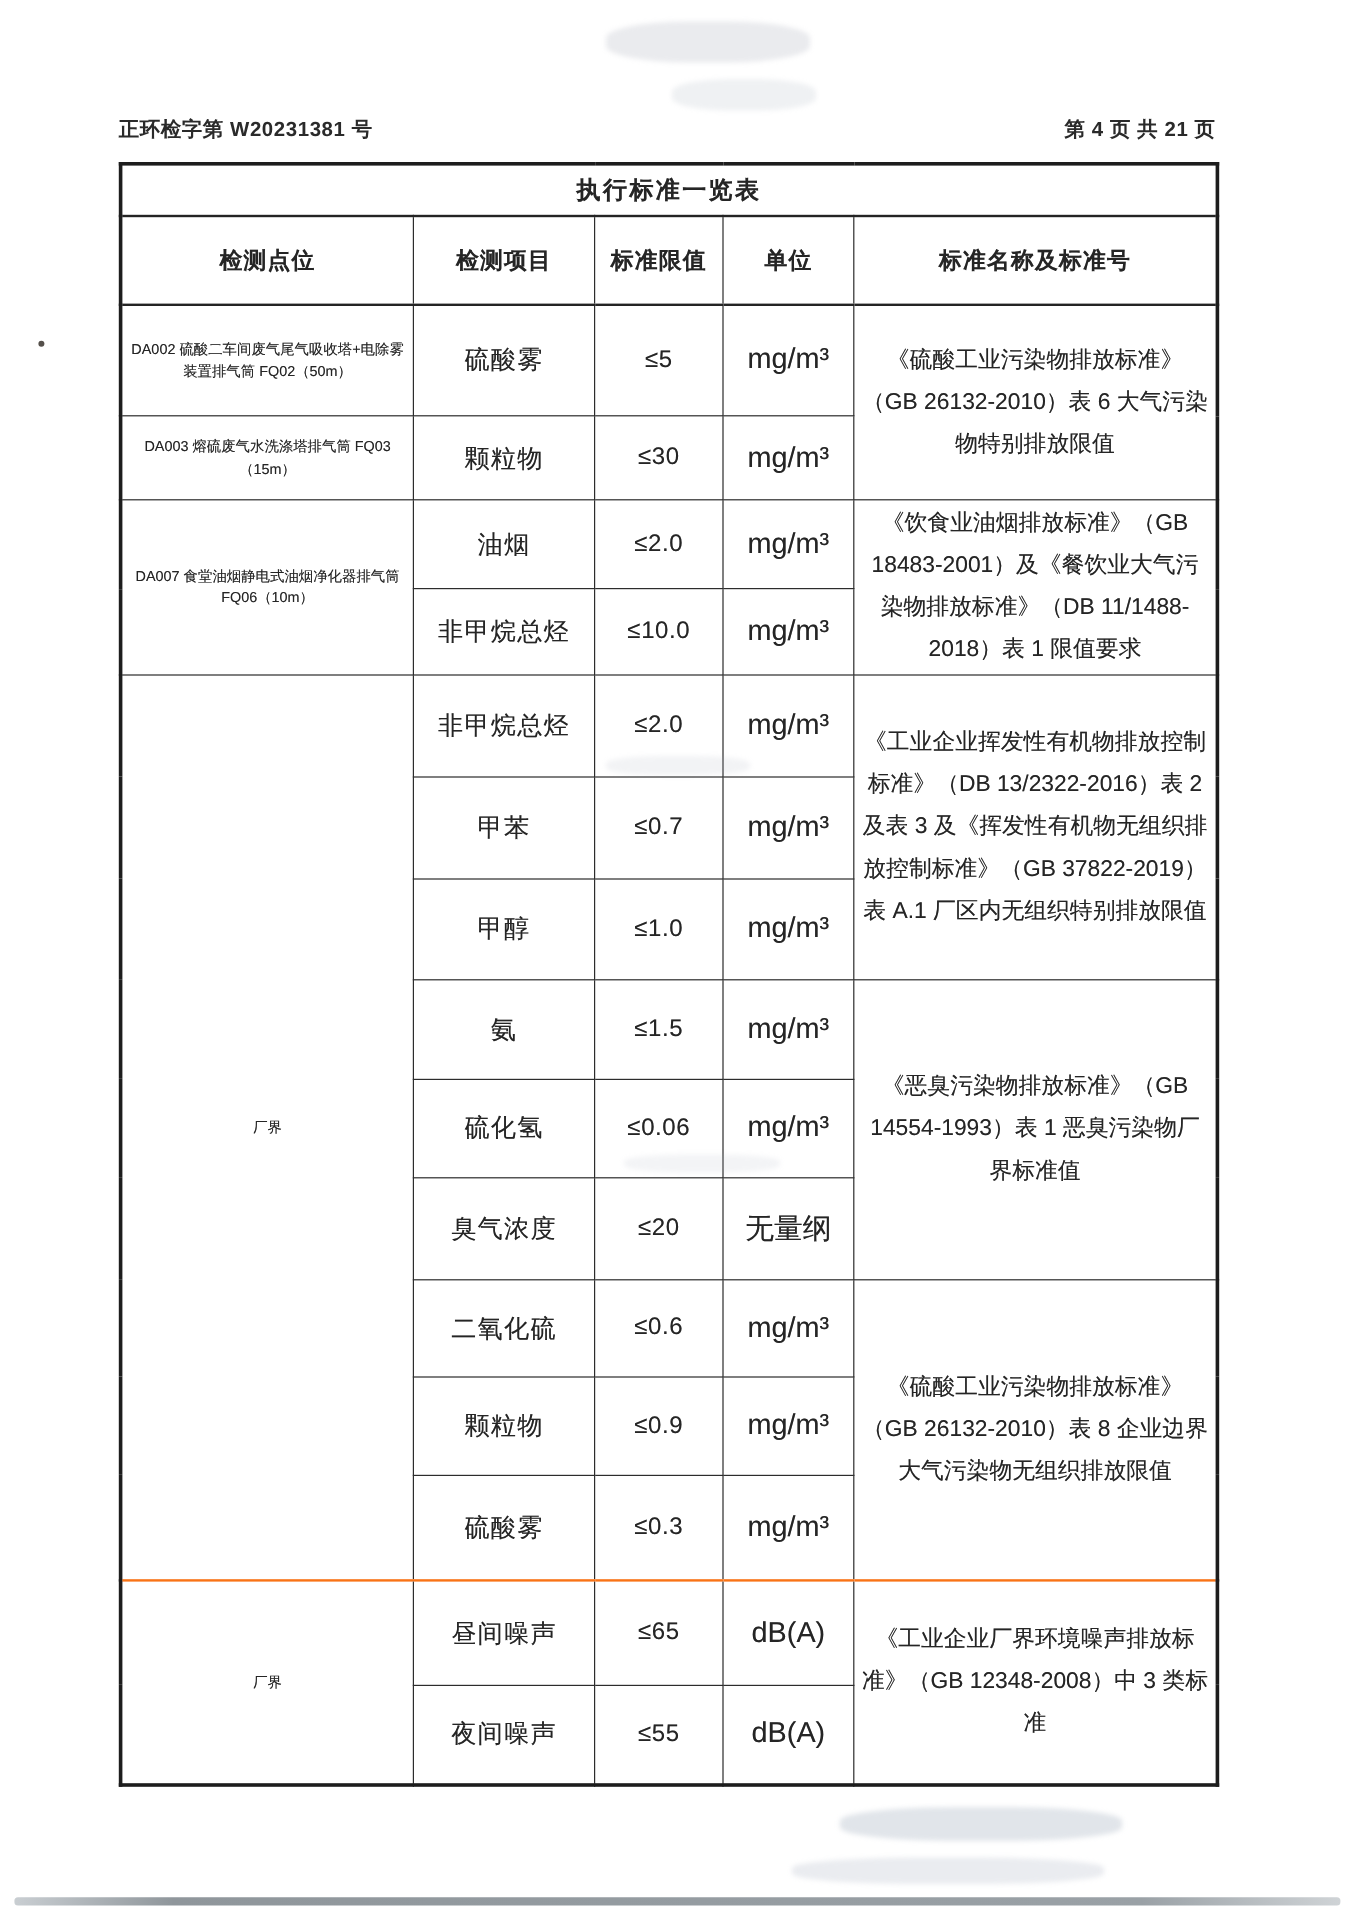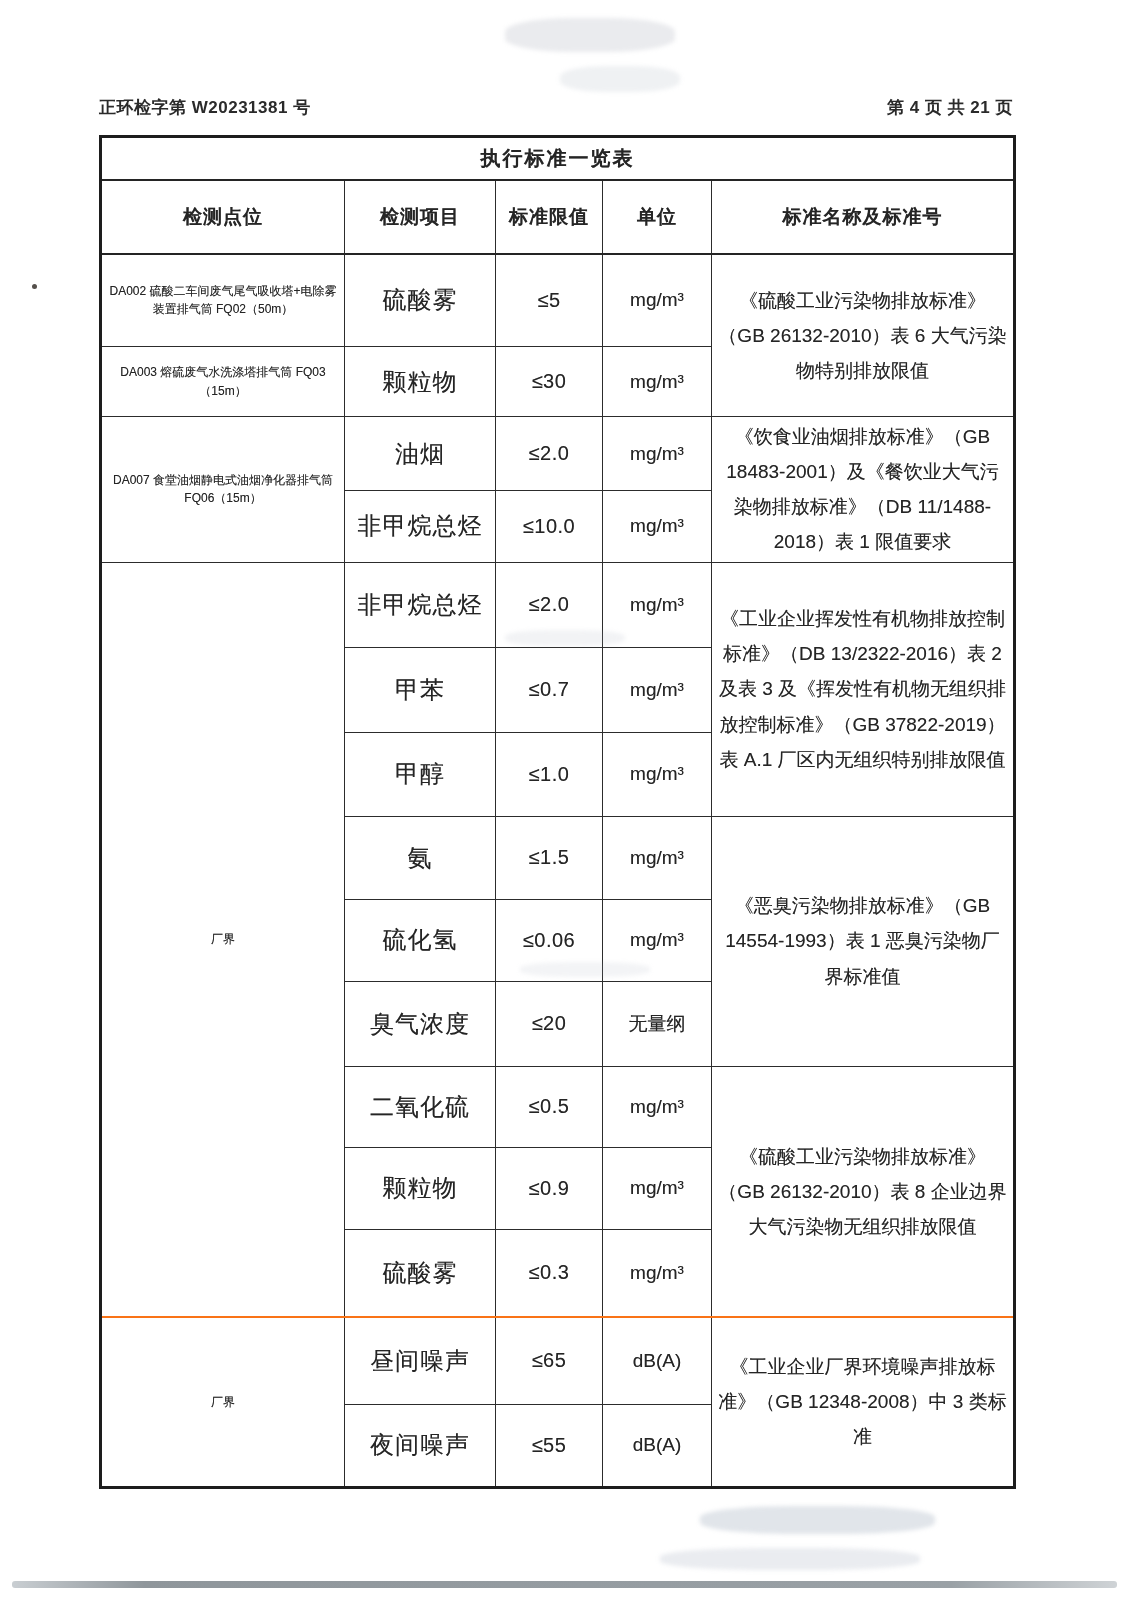--- a/index.html
+++ b/index.html
@@ -32,23 +32,23 @@
   }
   tr.row-title td{
     font-size:20px;letter-spacing:2px;font-weight:600;
     border-bottom:2.5px solid #242424;
   }
   tr.row-head th{
     font-size:19px;font-weight:600;letter-spacing:1px;
     border-bottom:2px solid #242424;
   }
   td.c-point{font-size:12px;line-height:1.55;}
-  td.c-item{font-size:24px;letter-spacing:1px;}
+  td.c-item{font-size:21px;letter-spacing:1px;}
   td.c-limit{font-size:20px;font-weight:600;letter-spacing:0.5px;}
-  td.c-unit{font-size:19px;font-weight:600;margin-left:20px;}
+  td.c-unit{font-size:24px;font-weight:600;margin-left:20px;}
   td.c-std{font-size:19px;line-height:1.85;padding:4px 5px;}
   tr.section-break td{border-top:2px solid #f97316;}
   
   .artifact{position:absolute;pointer-events:none;}
   .smudge{filter:blur(2px);border-radius:40%;}
   .s1{left:505px;top:18px;width:170px;height:34px;background:rgba(158,166,178,0.22);}
   .s2{left:560px;top:66px;width:120px;height:26px;background:rgba(158,166,178,0.16);}
   .s3{left:505px;top:630px;width:120px;height:16px;background:rgba(165,172,184,0.14);}
   .s4{left:520px;top:962px;width:130px;height:15px;background:rgba(165,172,184,0.13);}
   .s5{left:700px;top:1506px;width:235px;height:28px;background:rgba(148,160,178,0.28);}
@@ -97,21 +97,21 @@
         <td class="c-std" rowspan="2">《硫酸工业污染物排放标准》（GB 26132-2010）表 6 大气污染物特别排放限值</td>
       </tr>
       <tr style="height:70px">
         <td class="c-point">DA003 熔硫废气水洗涤塔排气筒 FQ03（15m）</td>
         <td class="c-item">颗粒物</td>
         <td class="c-limit">≤30</td>
         <td class="c-unit">mg/m³</td>
       </tr>
 
       <tr style="height:73px">
-        <td class="c-point" rowspan="2">DA007 食堂油烟静电式油烟净化器排气筒 FQ06（15m）</td>
+        <td class="c-point" rowspan="2">DA007 食堂油烟静电式油烟净化器排气筒 FQ06（10m）</td>
         <td class="c-item">油烟</td>
         <td class="c-limit">≤2.0</td>
         <td class="c-unit">mg/m³</td>
         <td class="c-std" rowspan="2">《饮食业油烟排放标准》（GB 18483-2001）及《餐饮业大气污染物排放标准》（DB 11/1488-2018）表 1 限值要求</td>
       </tr>
       <tr style="height:70px">
         <td class="c-item">非甲烷总烃</td>
         <td class="c-limit">≤10.0</td>
         <td class="c-unit">mg/m³</td>
       </tr>
@@ -144,21 +144,21 @@
         <td class="c-limit">≤0.06</td>
         <td class="c-unit">mg/m³</td>
       </tr>
       <tr style="height:85px">
         <td class="c-item">臭气浓度</td>
         <td class="c-limit">≤20</td>
         <td class="c-unit">无量纲</td>
       </tr>
       <tr style="height:81px">
         <td class="c-item">二氧化硫</td>
-        <td class="c-limit">≤0.5</td>
+        <td class="c-limit">≤0.6</td>
         <td class="c-unit">mg/m³</td>
         <td class="c-std" rowspan="3">《硫酸工业污染物排放标准》（GB 26132-2010）表 8 企业边界大气污染物无组织排放限值</td>
       </tr>
       <tr style="height:82px">
         <td class="c-item">颗粒物</td>
         <td class="c-limit">≤0.9</td>
         <td class="c-unit">mg/m³</td>
       </tr>
       <tr style="height:88px">
         <td class="c-item">硫酸雾</td>

